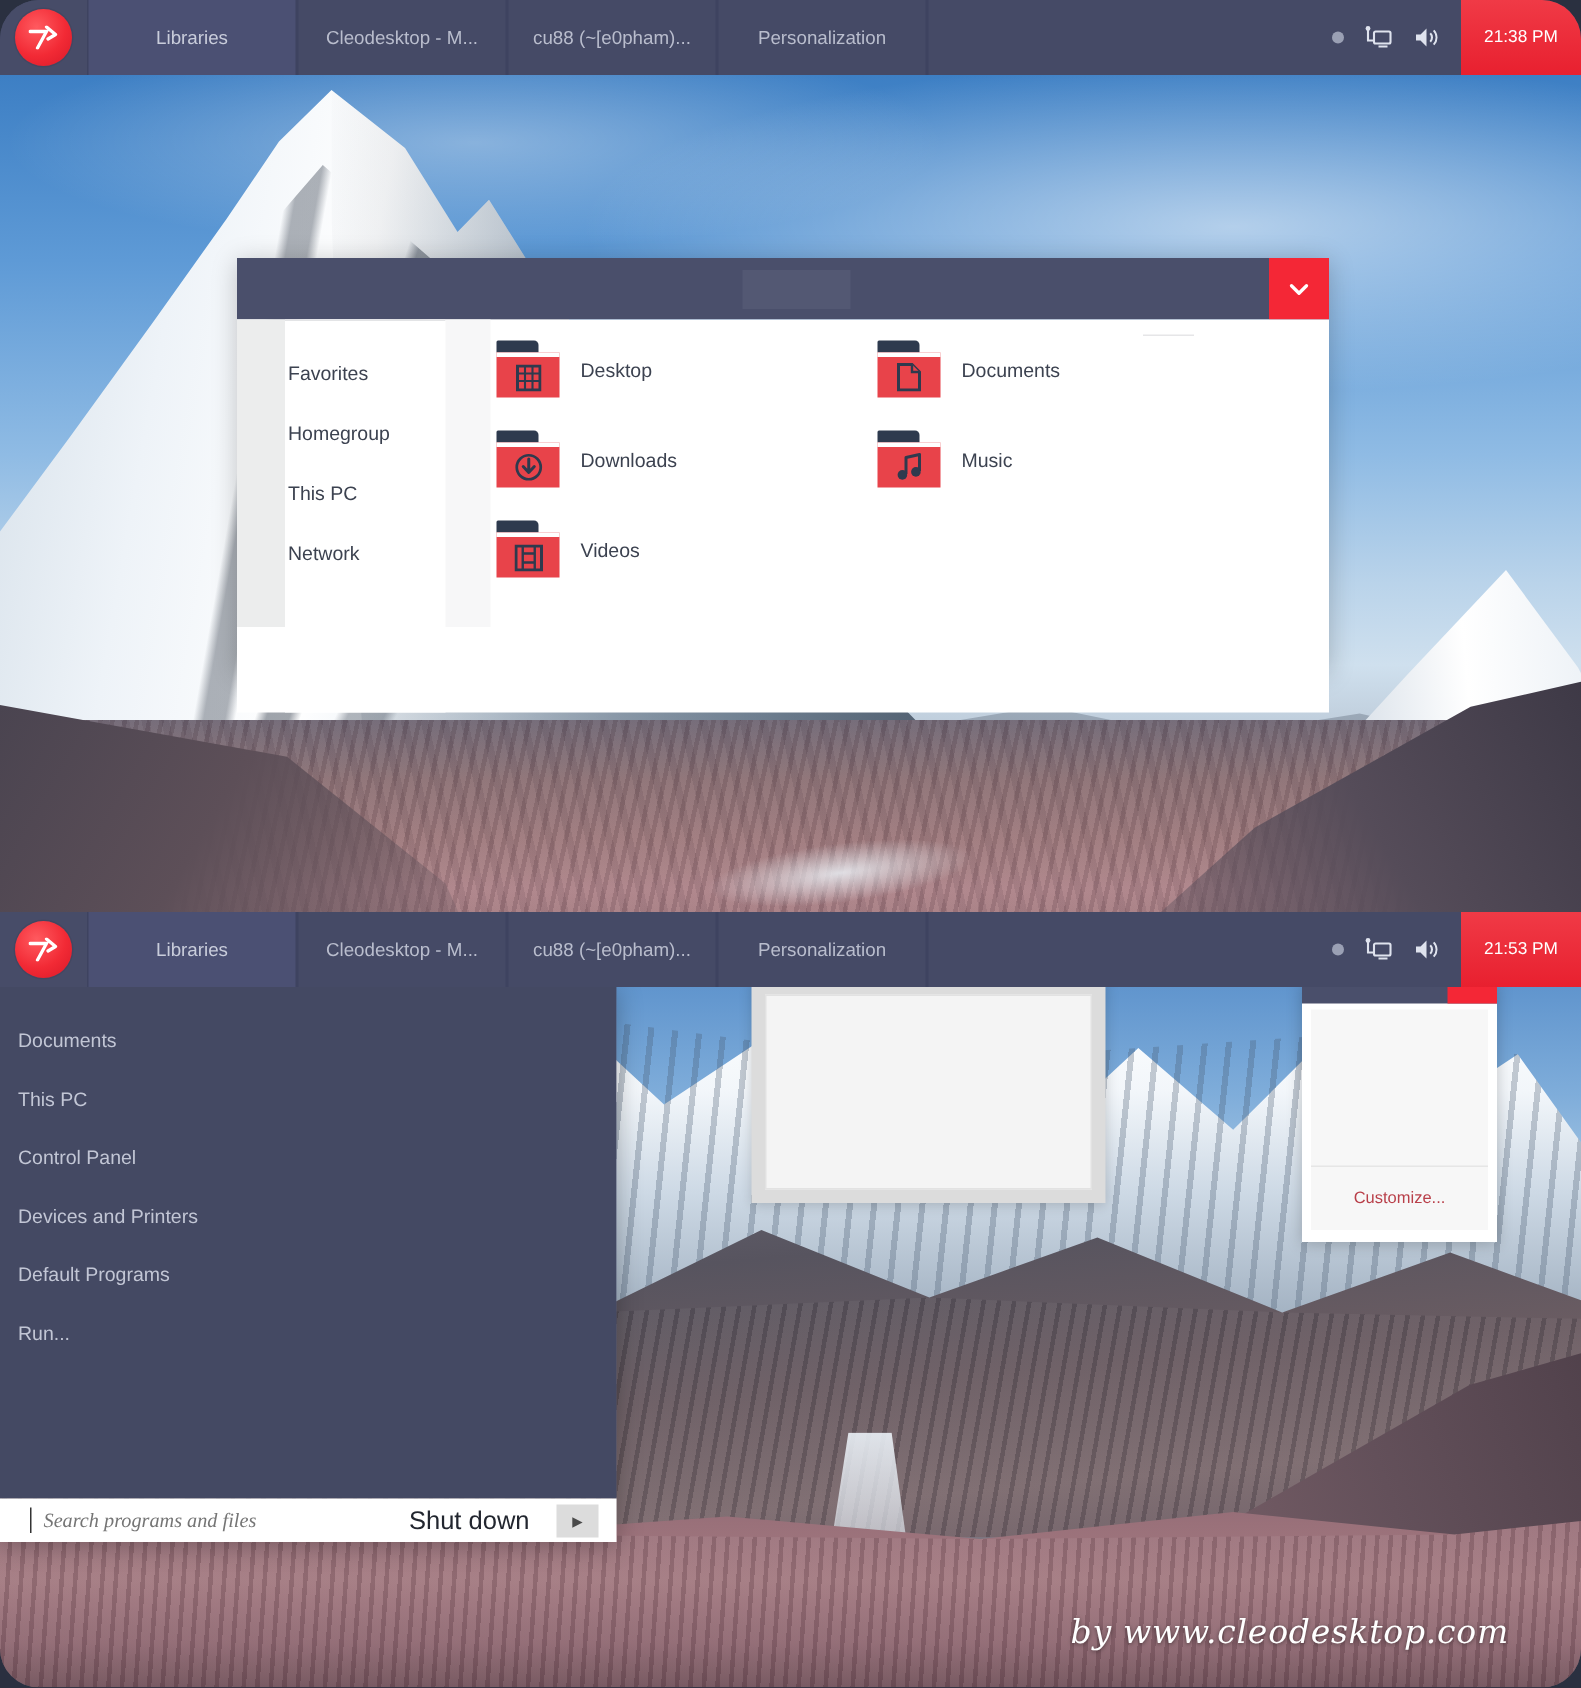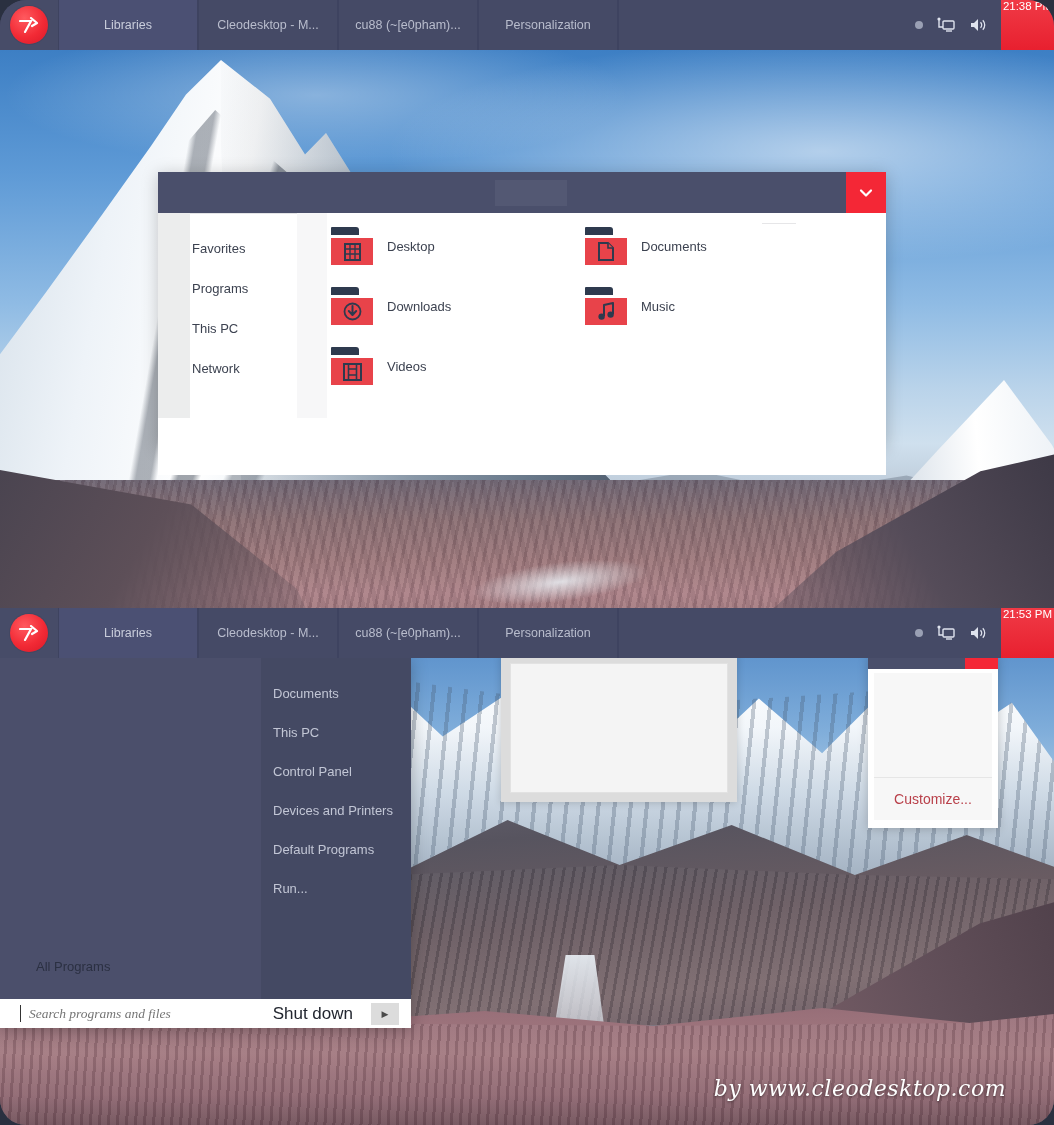--- a/index.html
+++ b/index.html
@@ -154,22 +154,22 @@
     white-space: nowrap; overflow: hidden; text-overflow: ellipsis; padding: 0 6px;
   }
   .tb-btn.active { background: #4b5073; color: #c9cddb; }
   .tb-fill { flex: 1; border-left: 1px solid #3e4360; }
   .tray {
     display: flex; align-items: center; gap: 14px; padding: 0 14px;
     color: #cfd3e0;
   }
   .tray .dot { width: 8px; height: 8px; border-radius: 50%; background: #9aa0b4; display: inline-block; }
   .clock {
-    width: 53px; background: linear-gradient(180deg, #f03a46, #e8202f);
-    color: #fff; display: flex; align-items: flex-start; justify-content: center;
+    width: 80px; background: linear-gradient(180deg, #f03a46, #e8202f);
+    color: #fff; display: flex; align-items: center; justify-content: center;
     font-size: 11.5px; white-space: nowrap;
   }
   .ico-svg { display: block; }
 
   
   #explorer {
     position: absolute; left: 158px; top: 172px; width: 728px; height: 275px;
     z-index: 30; box-shadow: 0 2px 16px rgba(0,0,0,.22);
   }
   #explorer .titlebar {
@@ -238,21 +238,21 @@
   }
   #customize-win .tbar { height: 14px; background: #4a4f6b; display: flex; justify-content: flex-end; }
   #customize-win .tbar .closebox { width: 33px; height: 14px; background: #f42736; }
   #customize-win .pane {
     margin: 4px 6px 0 6px; height: 105px; background: #f7f7f7; border-bottom: 1px solid #e6e6e6;
   }
   #customize-win .footer {
     margin: 0 6px; height: 42px; background: #f7f7f7;
     display: flex; align-items: center; justify-content: center;
   }
-  #customize-win .cust-link { color: #b9404a; font-size: 14px; }
+  #customize-win .cust-link { color: #b9404a; font-size: 11px; }
 
   
   #startmenu {
     position: absolute; left: 0; top: 658px; width: 411px; height: 370px; z-index: 35;
     display: flex; flex-direction: column;
     box-shadow: 0 2px 16px rgba(0,0,0,.28);
   }
   #startmenu .panes { flex: 1; display: flex; }
   #startmenu .left-pane {
     width: 261px; background: #4b4f6b; position: relative;
@@ -379,21 +379,21 @@
         </svg>
       </div>
     </div>
     <div class="body">
       <div class="edge-strip"></div>
       <div class="nav">
         <div class="nav-item">
             <span>Favorites</span>
           </div>
         <div class="nav-item">
-            <span>Programs</span>
+            <span>Homegroup</span>
           </div>
         <div class="nav-item">
             <span>This PC</span>
           </div>
         <div class="nav-item">
             <span>Network</span>
           </div>
       </div>
       <div class="gap-strip"></div>
       <div class="content">
@@ -537,23 +537,20 @@
       <div class="closebox"></div>
     </div>
     <div class="pane"></div>
     <div class="footer">
       <span class="cust-link">Customize...</span>
     </div>
   </div>
 
   <div id="startmenu">
     <div class="panes">
-      <div class="left-pane">
-        <div class="all-programs"><span>All Programs</span></div>
-      </div>
       <div class="right-pane">
         <div class="sm-item">
             <span>Documents</span>
           </div>
         <div class="sm-item">
             <span>This PC</span>
           </div>
         <div class="sm-item">
             <span>Control Panel</span>
           </div>

